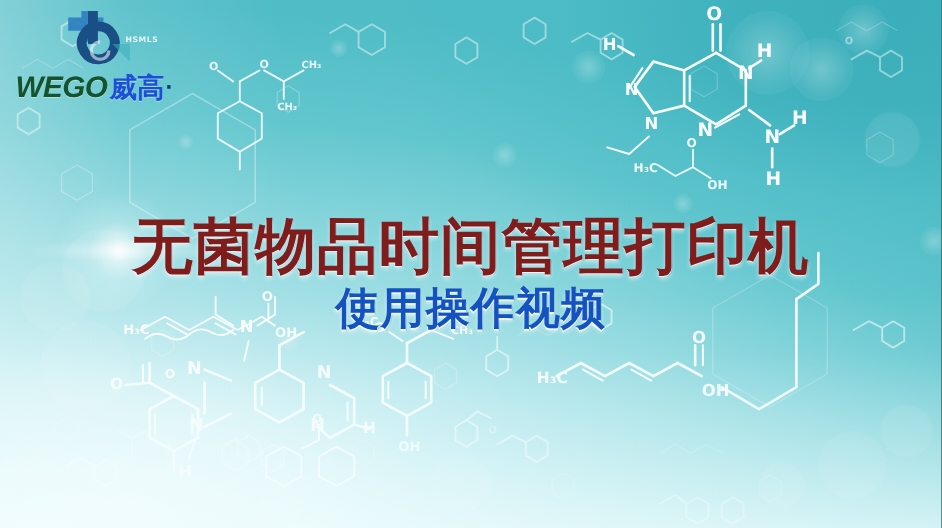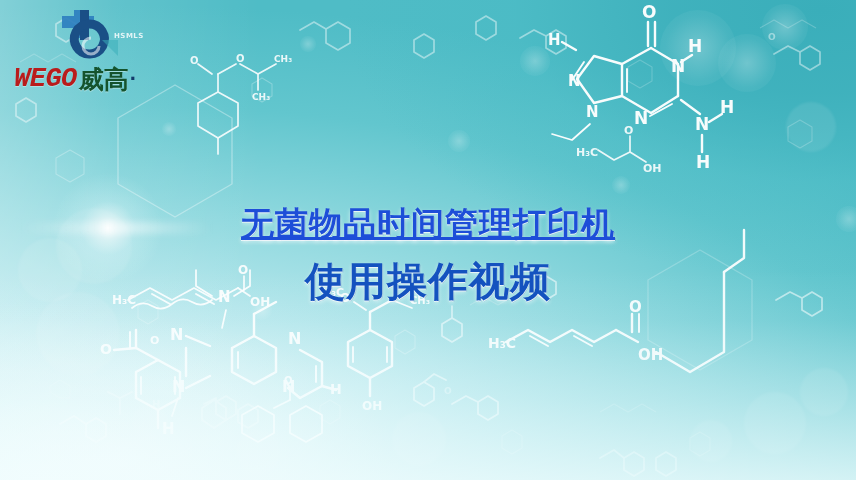--- a/index.html
+++ b/index.html
@@ -83,34 +83,34 @@
     width: 186px; height: 92px;
   }
   .logo-mark { position: absolute; left: 44px; top: 0; width: 64px; height: 56px; }
   .logo-text {
     position: absolute; left: 0; top: 54px;
     width: 186px; height: 34px;
     display: flex; align-items: center;
     white-space: nowrap;
   }
   .logo-wego {
-    font-family: Liberation Mono, monospace;
+    font-family: Liberation Sans, sans-serif;
     font-style: italic;
     font-weight: bold;
     font-size: 27px;
     letter-spacing: -0.5px;
-    color: #b91c1c;
+    color: #14532d;
     text-shadow: 0 1px 0 rgba(255,255,255,0.35);
   }
   .logo-cn {
     font-family: "DejaVu Sans", "Liberation Sans", sans-serif;
     font-weight: bold;
     font-size: 25px;
     letter-spacing: 0px;
-    color: #14532d;
+    color: #1d4ed8;
     margin-left: 2px;
     text-shadow: 0 1px 0 rgba(255,255,255,0.35);
   }
   .logo-dot { color: #133a6b; font-weight: bold; font-size: 22px; margin: 0 1px; }
   .logo-badge {
     position: absolute;
     left: 20px; top: 24px;
     font-size: 7px;
     letter-spacing: 0.5px;
     font-weight: bold;
@@ -122,30 +122,29 @@
   
   #title-block {
     position: absolute;
     left: 0; right: 0;
     top: 196px;
     text-align: center;
   }
   .main-title {
     font-family: "DejaVu Sans", "Liberation Sans", sans-serif;
     font-weight: bold;
-    font-size: 33px;
+    font-size: 55px;
     line-height: 56px;
     letter-spacing: 1px;
-    color: #1d4ed8;
+    color: #7f1d1d;
     text-shadow:
       0 1px 0 rgba(255,255,255,0.75),
       0 2px 4px rgba(255,255,255,0.55),
       1px 1px 0 rgba(10,48,120,0.18);
     white-space: nowrap;
-    text-decoration: underline;
   }
   .sub-title {
     font-family: "DejaVu Sans", "Liberation Sans", sans-serif;
     font-weight: bold;
     font-size: 40px;
     line-height: 42px;
     letter-spacing: 1px;
     color: #1452bf;
     margin-top: 8px;
     text-shadow:

